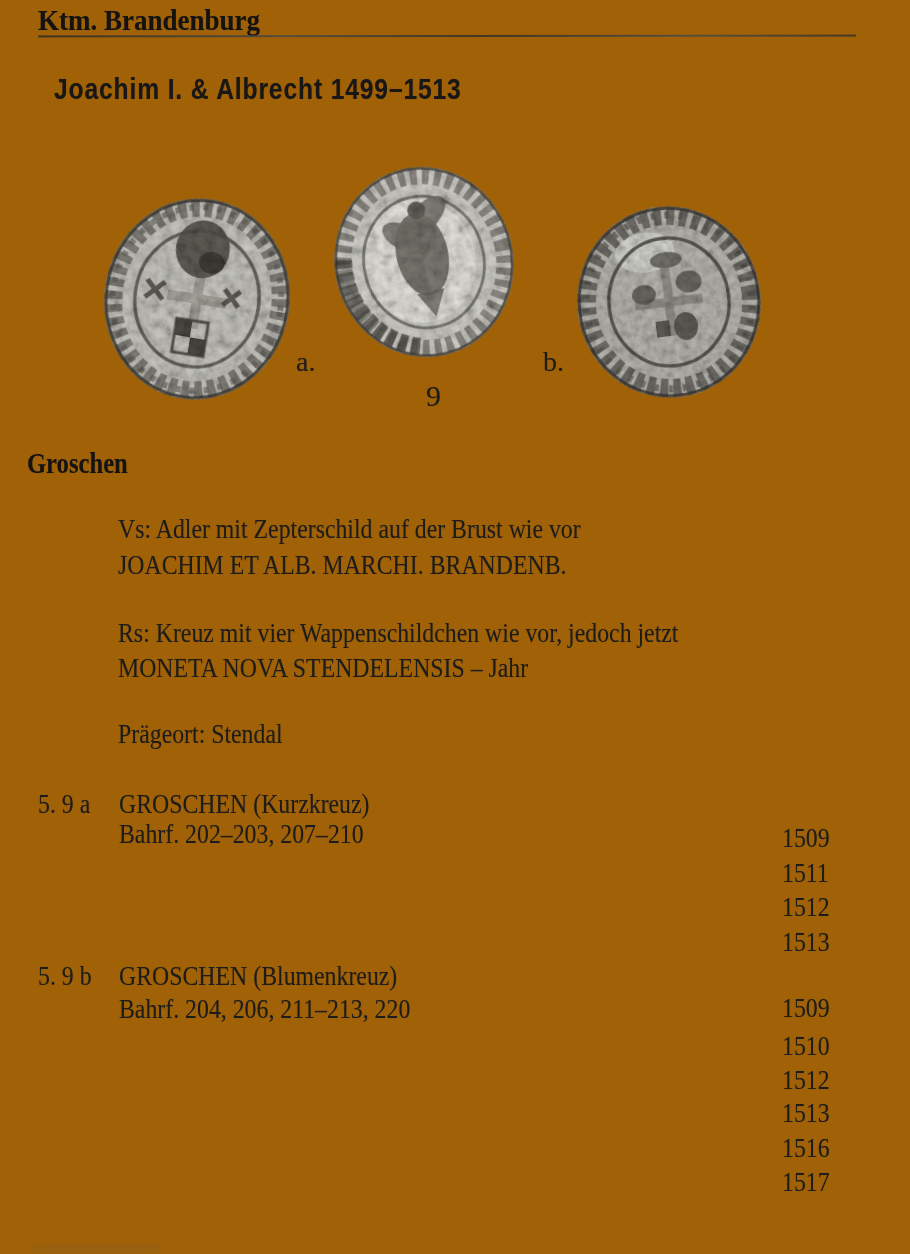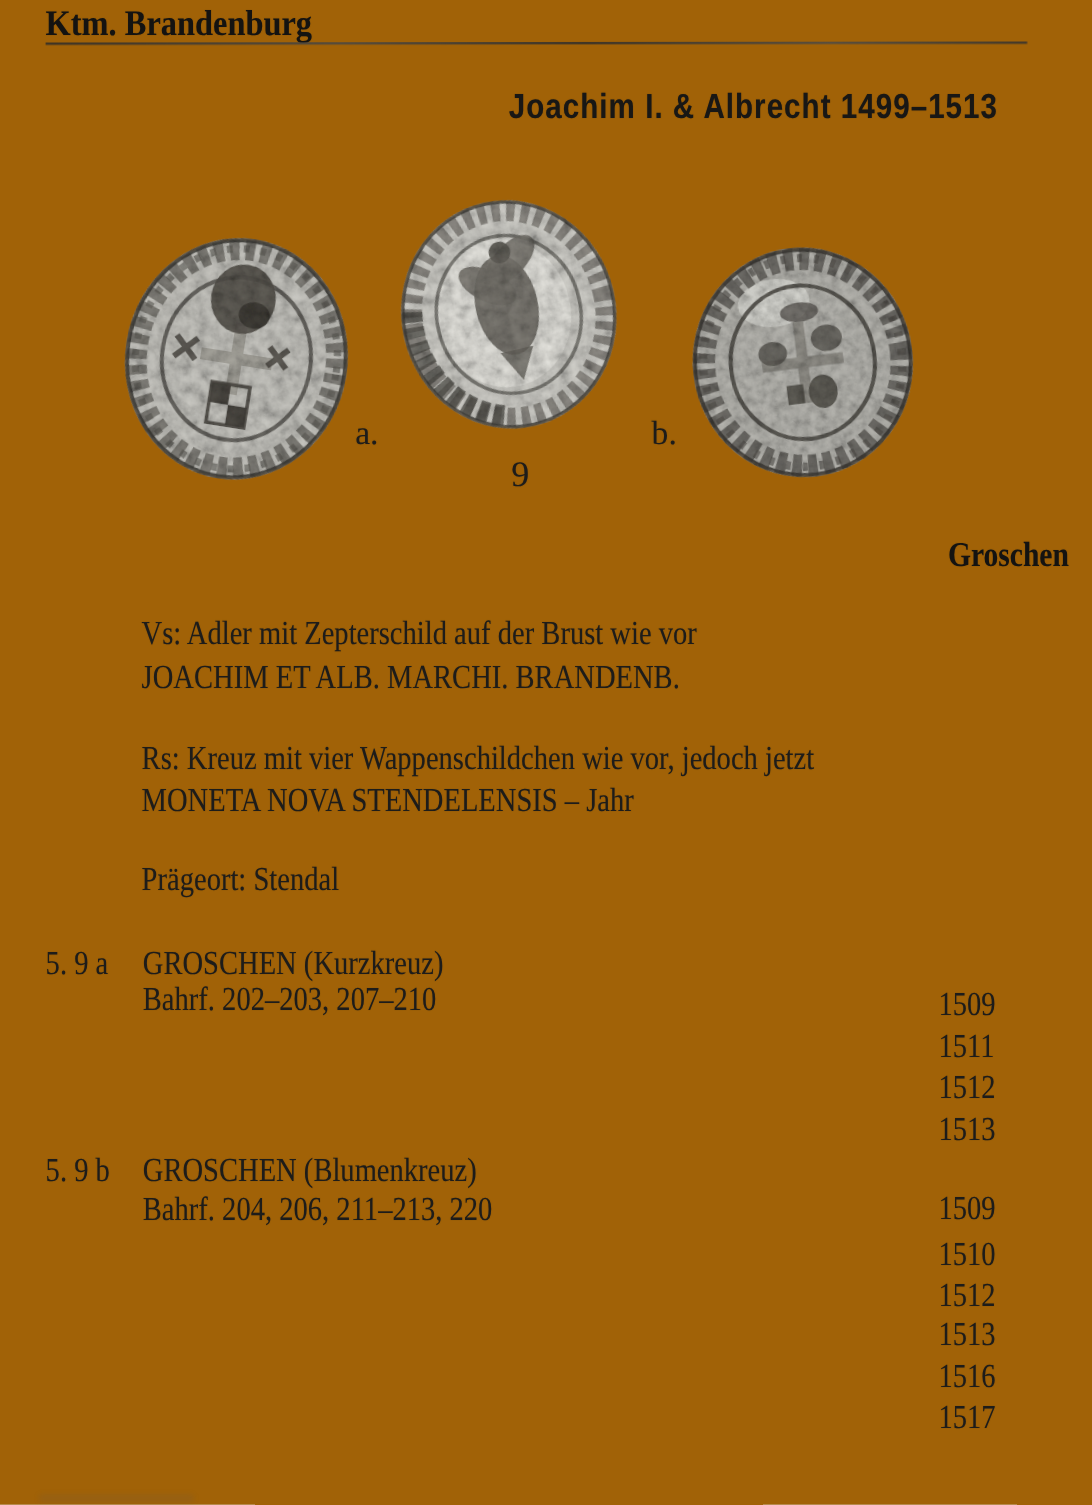--- a/index.html
+++ b/index.html
@@ -19,22 +19,22 @@
     white-space:nowrap;
     font:28px/1.15 "Liberation Serif", serif;
     transform:scaleX(.85);
     transform-origin:0 0;
     color:#1d1c1a;
     text-shadow:0 0 1px rgba(40,38,34,.35);
   }
   .b{font-weight:bold;color:#141311;}
   
   .tc{
-    position:absolute;left:8px;width:860px;
-    text-align:right;white-space:nowrap;
+    position:absolute;left:18px;width:860px;
+    text-align:left;white-space:nowrap;
   }
   .tc > span{
     display:inline-block;
     transform:scaleX(.85);
     text-shadow:0 0 1px rgba(40,38,34,.35);
   }
   .headrule{
     position:absolute;left:38px;top:35px;width:818px;height:2px;
     background:linear-gradient(90deg,#2e2c29 0%,#4a4844 30%,#302e2b 55%,#4d4b47 80%,#34322f 100%);
     opacity:.85;
@@ -151,21 +151,21 @@
       <rect x="-16" y="18" width="14" height="16" fill="#504d47" opacity=".85"></rect>
       <ellipse cx="2" cy="-42" rx="16" ry="8" fill="#605d57" opacity=".8"></ellipse>
       <ellipse rx="90" ry="94" fill="none" stroke="#3d3b36" stroke-width="3.5" opacity=".85"></ellipse>
     </g>
   </svg>
 
   <div class="figlabel" style="left:296px;top:347px;">a.</div>
   <div class="figlabel" style="left:543px;top:347px;">b.</div>
   <div class="figlabel" style="left:426px;top:379px;font-size:30px;">9</div>
 
-  <div class="tc heading" style="top:447px;margin-left:32px;">
+  <div class="tc heading" style="top:447px;">
     <span>Groschen</span>
   </div>
 
   <div class="tl" style="left:118px;top:513px;">Vs: Adler mit Zepterschild auf der Brust wie vor</div>
   <div class="tl" style="left:118px;top:549px;">JOACHIM ET ALB. MARCHI. BRANDENB.</div>
 
   <div class="tl" style="left:118px;top:617px;">Rs: Kreuz mit vier Wappenschildchen wie vor, jedoch jetzt</div>
   <div class="tl" style="left:118px;top:652px;">MONETA NOVA STENDELENSIS – Jahr</div>
 
   <div class="tl" style="left:118px;top:718px;">Prägeort: Stendal</div>

